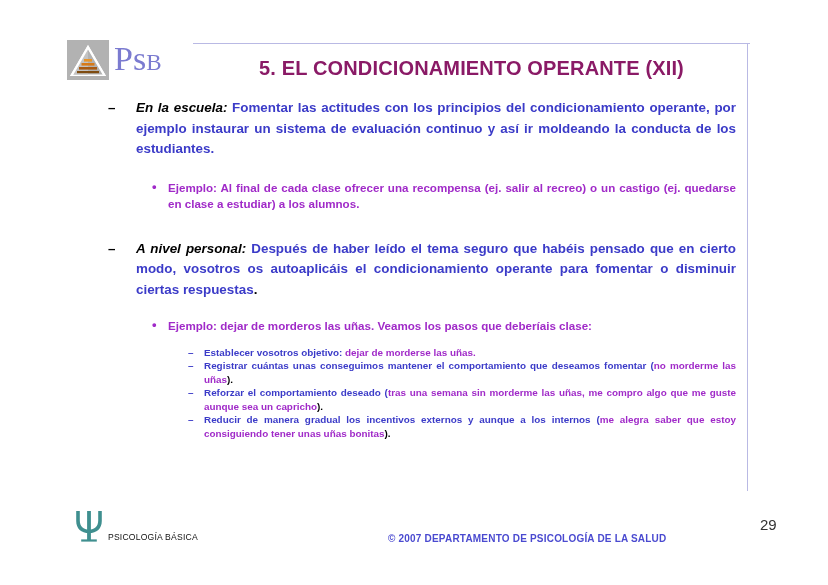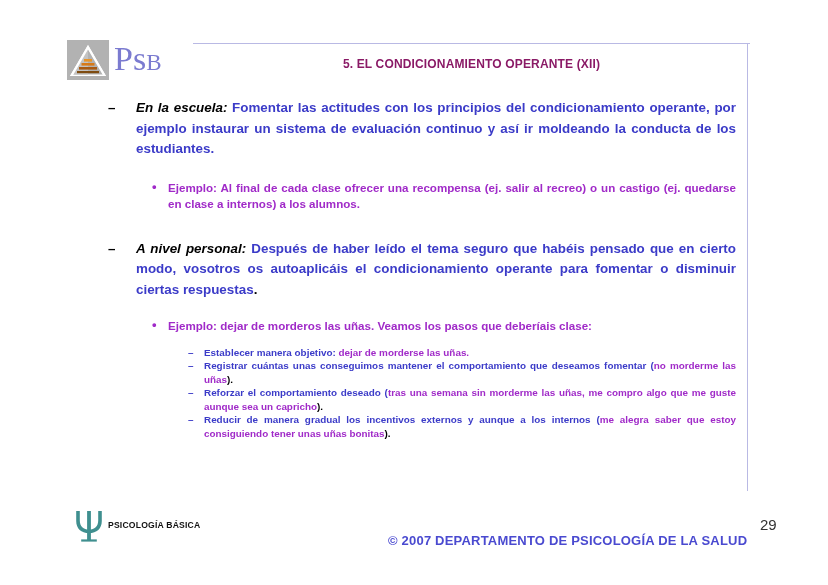--- a/index.html
+++ b/index.html
@@ -61,21 +61,21 @@
     top: 7px;
     right: 0;
     height: 44px;
     border-top: 1.4px solid #b9b9e4;
   }
   .slide-title {
     position: absolute;
     left: 0; right: 0;
     top: 13px;
     text-align: center;
-    font-size: 12px;
+    font-size: 20px;
     font-weight: bold;
     color: #8a1a66;
     letter-spacing: 0.15px;
   }
 
   
   .frame-right {
     position: absolute;
     left: 747px;
     top: 43px;
@@ -166,31 +166,31 @@
   .psi {
     position: absolute;
     left: 72px;
     top: 1px;
     width: 34px;
     height: 34px;
   }
   .dept {
     position: absolute;
     left: 108px;
-    top: 12px;
+    top: 24px;
     font-size: 8.6px;
-    font-weight: bold;
+    font-weight: normal;
     color: #111111;
     letter-spacing: 0.2px;
   }
   .copyright {
     position: absolute;
     left: 388px;
     top: 25px;
-    font-size: 13px;
+    font-size: 10px;
     font-weight: bold;
     color: #4a4ad0;
     letter-spacing: 0.2px;
   }
   .pagenum {
     position: absolute;
     left: 760px;
     top: 8px;
     font-size: 15px;
     color: #333333;
@@ -229,39 +229,39 @@
 
   <div class="body">
 
     <div class="lvl1">
       <span class="dash">–</span><span class="lead">En la escuela</span><span class="lead">: </span><span>Fomentar las actitudes con los principios del condicionamiento operante, por ejemplo instaurar un sistema de evaluación continuo y así ir moldeando la conducta de los estudiantes.</span>
     </div>
 
     <div class="sp-a"></div>
 
     <div class="lvl2">
-      <span class="dot">•</span><span>Ejemplo: Al final de cada clase ofrecer una recompensa (ej. salir al recreo) o un castigo (ej. quedarse en clase a internos) a los alumnos.</span>
+      <span class="dot">•</span><span>Ejemplo: Al final de cada clase ofrecer una recompensa (ej. salir al recreo) o un castigo (ej. quedarse en clase a estudiar) a los alumnos.</span>
     </div>
 
     <div class="sp-b"></div>
 
     <div class="lvl1">
       <span class="dash">–</span><span class="lead">A nivel personal</span><span class="lead">: </span><span>Después de haber leído el tema seguro que habéis pensado que en cierto modo, vosotros os autoaplicáis el condicionamiento operante para fomentar o disminuir ciertas respuestas</span><span class="tail">.</span>
     </div>
 
     <div class="sp-c"></div>
 
     <div class="lvl2">
       <span class="dot">•</span><span>Ejemplo: dejar de morderos las uñas. Veamos los pasos que deberíais clase:</span>
     </div>
 
     <div class="sp-d"></div>
 
     <div class="lvl3">
-      <span class="dash3">–</span><span>Establecer manera objetivo</span><span>: </span><span class="hl">dejar de morderse las uñas.</span><span class="pk"></span>
+      <span class="dash3">–</span><span>Establecer vosotros objetivo</span><span>: </span><span class="hl">dejar de morderse las uñas.</span><span class="pk"></span>
     </div>
 
     <div class="lvl3">
       <span class="dash3">–</span><span>Registrar cuántas unas conseguimos mantener el comportamiento que deseamos fomentar (</span><span></span><span class="hl">no morderme las uñas</span><span class="pk">).</span>
     </div>
 
     <div class="lvl3">
       <span class="dash3">–</span><span>Reforzar el comportamiento deseado (</span><span></span><span class="hl">tras una semana sin morderme las uñas, me compro algo que me guste aunque sea un capricho</span><span class="pk">).</span>
     </div>
 

